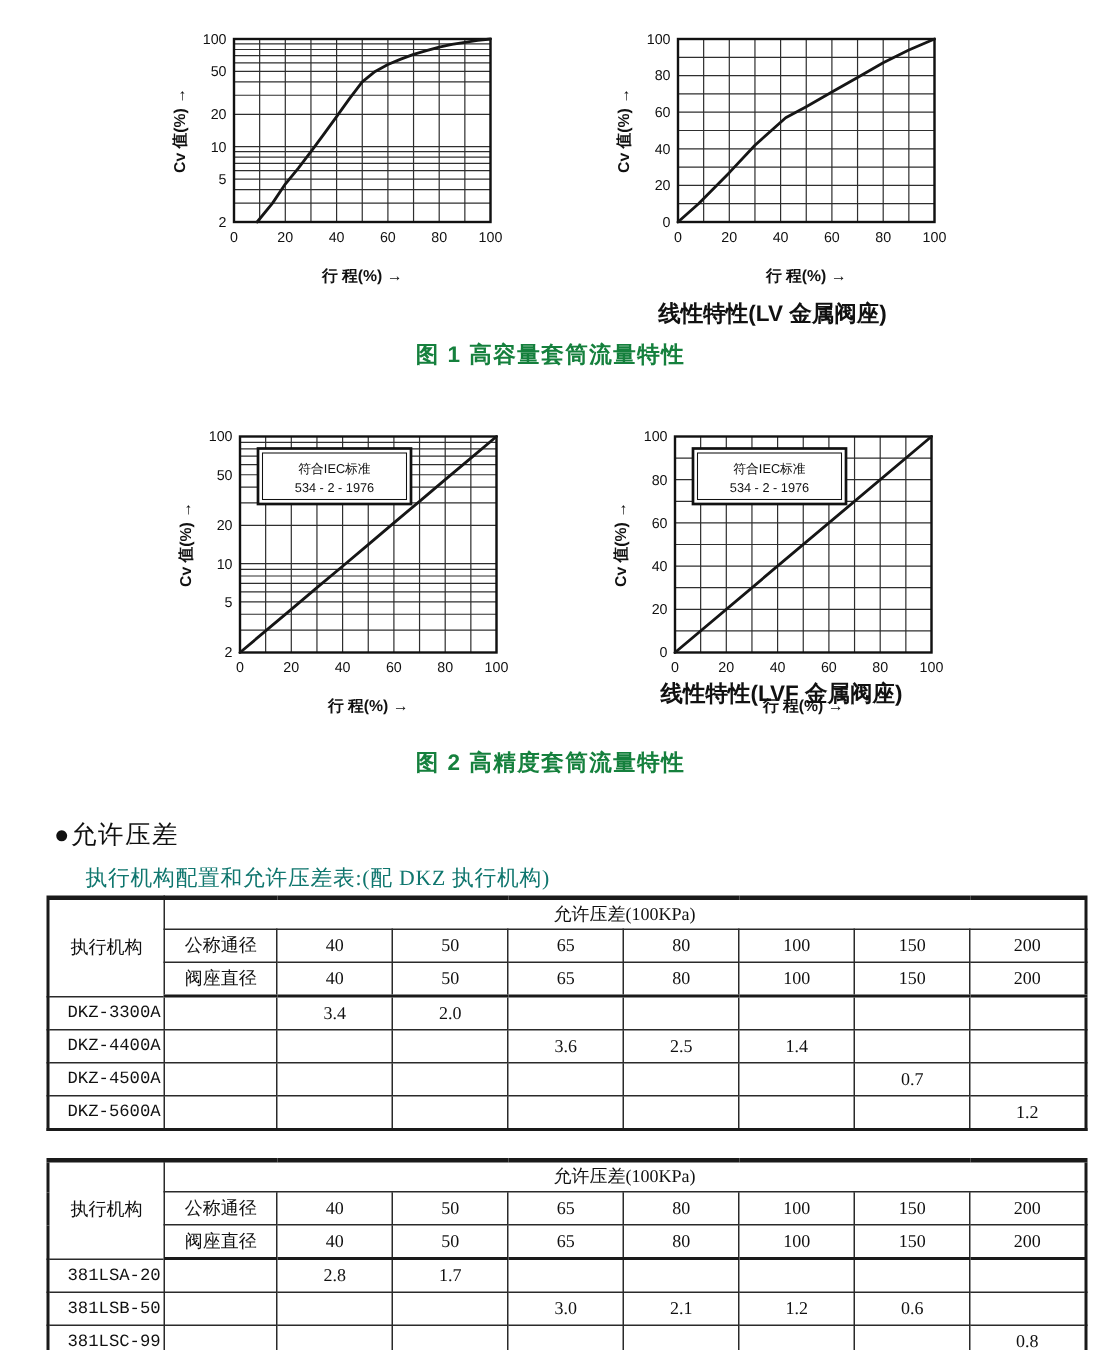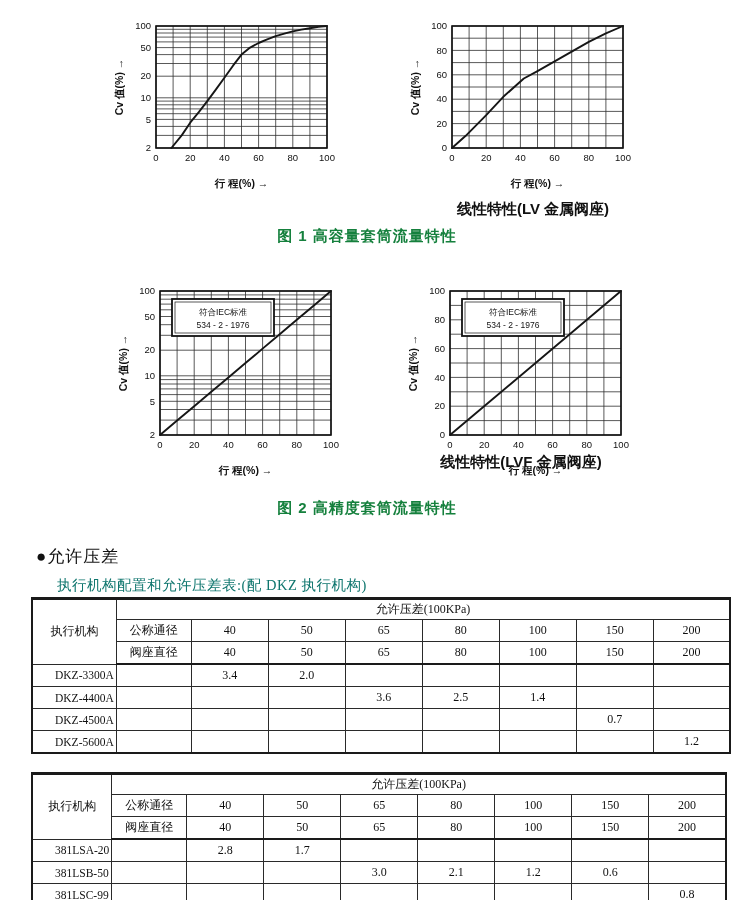--- a/index.html
+++ b/index.html
@@ -37,21 +37,21 @@
     border-collapse:collapse;table-layout:fixed;
     font-family:"Liberation Serif","DejaVu Serif",serif;
     font-size:12px;color:#111;background:#fff;
     border:2px solid #1a1a1a;border-top-width:3px;
   }
   table.spec th,table.spec td{
     border:1px solid #2a2a2a;text-align:center;vertical-align:middle;
     padding:0 2px;height:21px;font-weight:normal;overflow:hidden;white-space:nowrap;
   }
   table.spec .group-hdr{height:19px;}
-  table.spec .model{text-align:left;padding-left:22px;font-family:Liberation Serif, serif;font-size:11.5px;}
+  table.spec .model{text-align:left;padding-left:12px;font-family:Liberation Mono, monospace;font-size:11.5px;}
   table.spec thead tr:last-child td{border-bottom:2px solid #1a1a1a;}
 </style>
 </head>
 <body>
 
 <div id="page">
 
   <div class="chart-mount" style="left:110px;top:14px"><svg width="235" height="180" viewBox="0 0 235 180">
         <line x1="46.0" y1="12" x2="46.0" y2="134" class="grid"></line>
         <line x1="63.1" y1="12" x2="63.1" y2="134" class="grid"></line>
@@ -132,21 +132,21 @@
         <text x="41" y="137.2" text-anchor="end" class="tick">0</text>
         <text x="41" y="112.8" text-anchor="end" class="tick">20</text>
         <text x="41" y="88.4" text-anchor="end" class="tick">40</text>
         <text x="41" y="64.0" text-anchor="end" class="tick">60</text>
         <text x="41" y="39.6" text-anchor="end" class="tick">80</text>
         <text x="41" y="15.2" text-anchor="end" class="tick">100</text>
         <polyline points="46.0,134.0 59.7,121.8 80.2,101.1 97.3,82.8 117.8,64.5 131.5,57.1 148.6,47.4 165.7,37.6 182.8,27.9 199.9,19.3 217.0,12.0" class="curve"></polyline>
         <text x="131.5" y="173" text-anchor="middle" class="axis-label">行 程(%) →</text>
         <text transform="translate(13,73) rotate(-90)" text-anchor="middle" class="axis-label">Cv  值(%) →</text>
       </svg></div>
-  <div class="chart-caption" style="left:398px;top:200px">线性特性(LV 金属阀座)</div>
+  <div class="chart-caption" style="left:380px;top:200px">线性特性(LV 金属阀座)</div>
   <div class="fig-caption" style="top:227px">图 1  高容量套筒流量特性</div>
 
   <div class="chart-mount" style="left:114px;top:279px"><svg width="235" height="202" viewBox="0 0 235 202">
         <line x1="46.0" y1="12" x2="46.0" y2="156" class="grid"></line>
         <line x1="63.1" y1="12" x2="63.1" y2="156" class="grid"></line>
         <line x1="80.2" y1="12" x2="80.2" y2="156" class="grid"></line>
         <line x1="97.3" y1="12" x2="97.3" y2="156" class="grid"></line>
         <line x1="114.4" y1="12" x2="114.4" y2="156" class="grid"></line>
         <line x1="131.5" y1="12" x2="131.5" y2="156" class="grid"></line>
         <line x1="148.6" y1="12" x2="148.6" y2="156" class="grid"></line>

